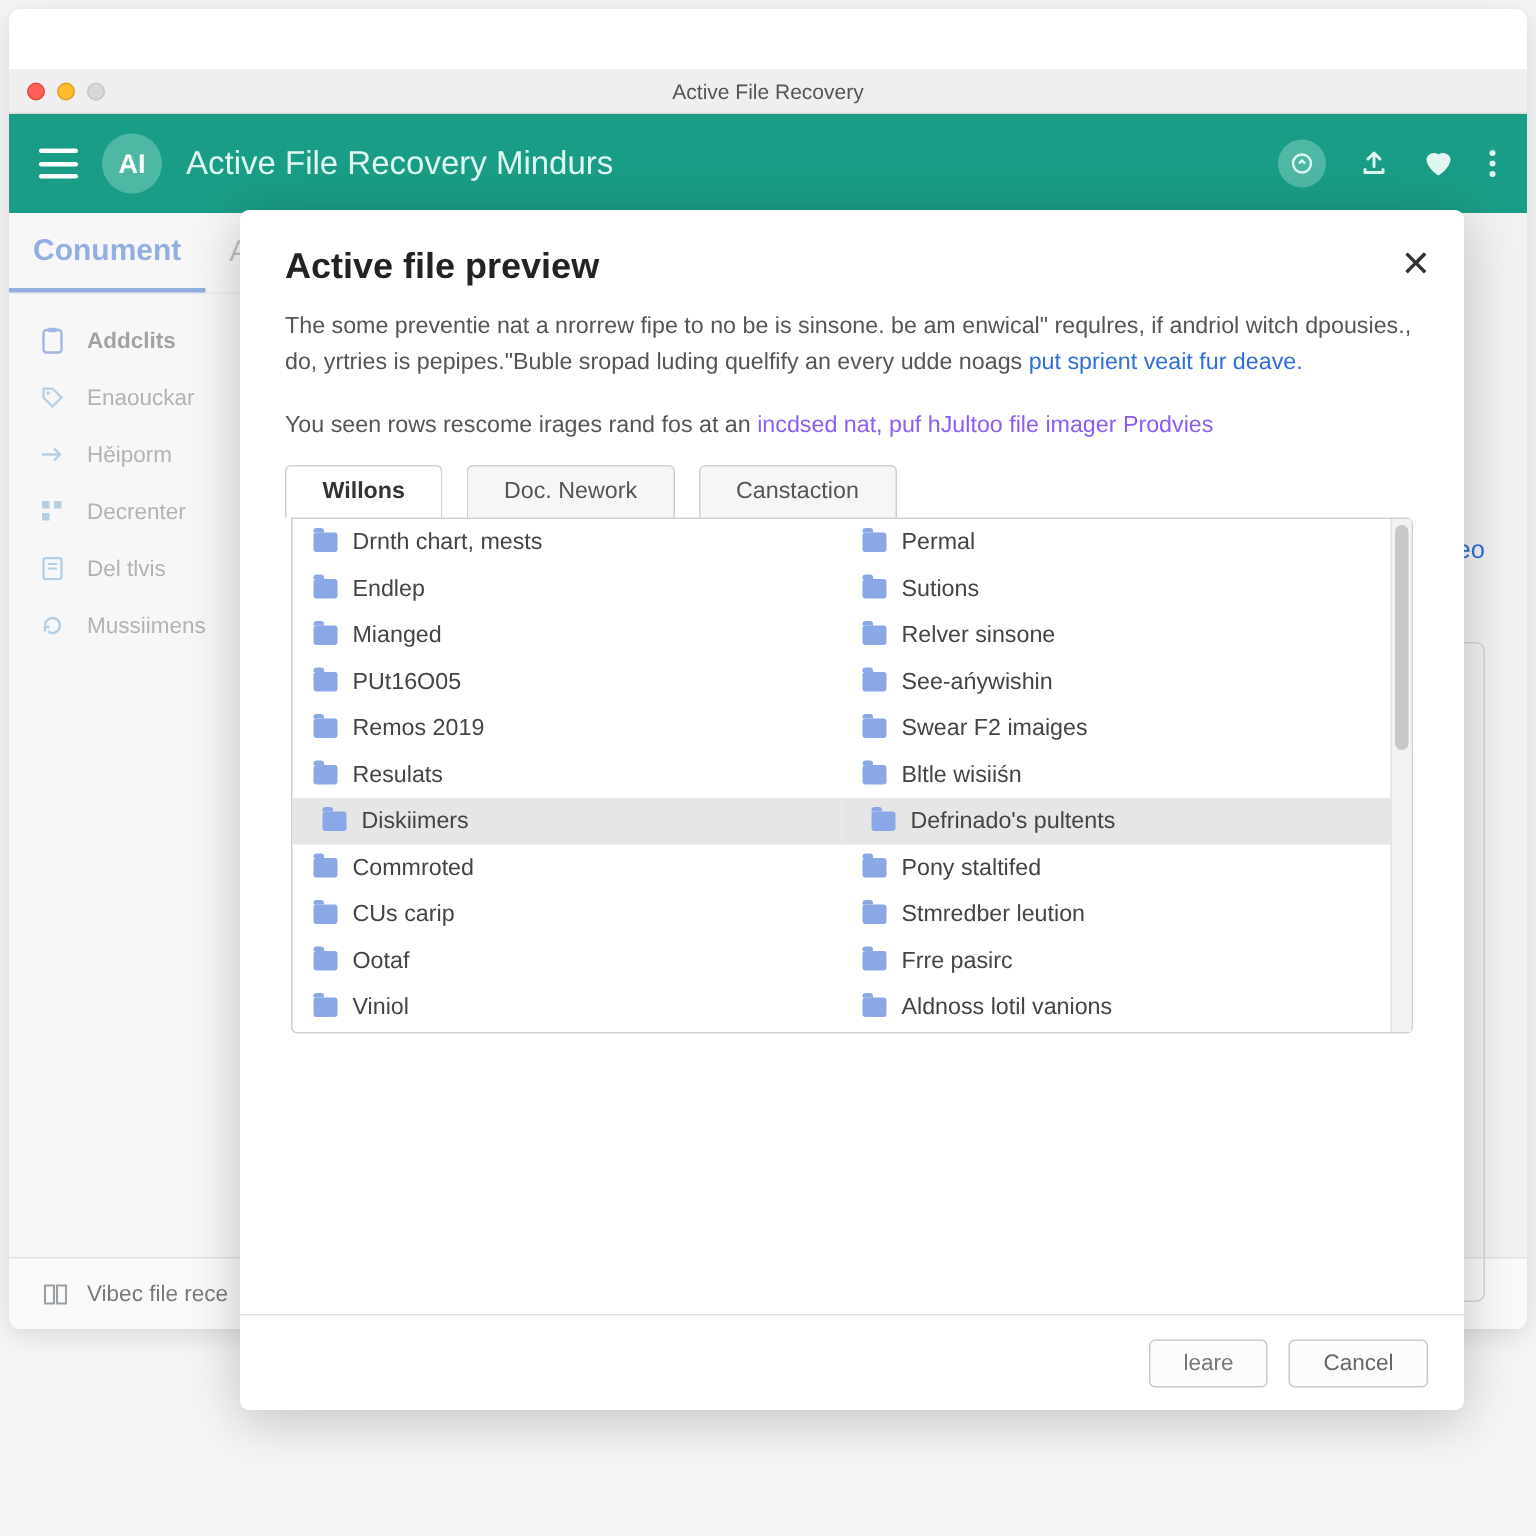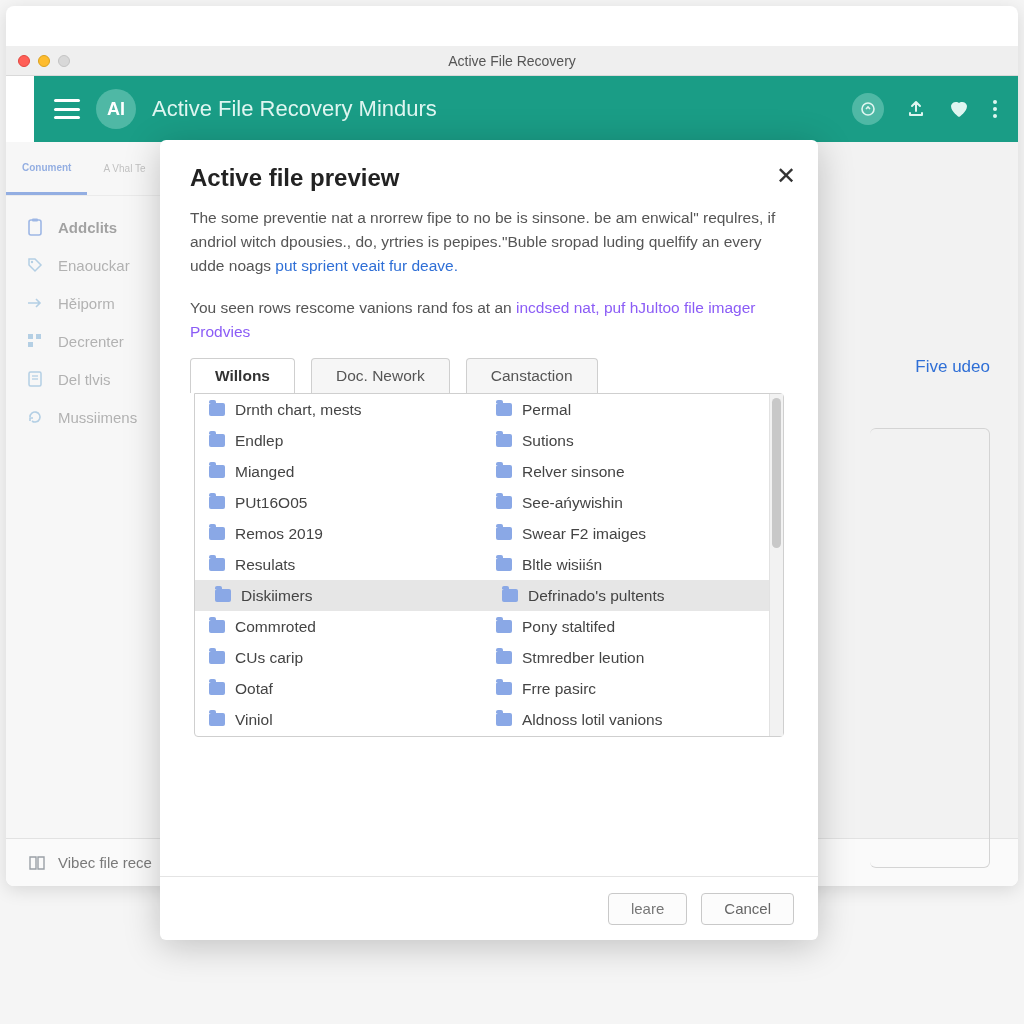--- a/index.html
+++ b/index.html
@@ -18,62 +18,62 @@
 }
 .traffic { display: flex; gap: 8px; margin-left: 12px; }
 .traffic span { width: 12px; height: 12px; border-radius: 50%; display: block; }
 .tl-close { background: #ff5f57; border: 1px solid #e24640; }
 .tl-min { background: #febc2e; border: 1px solid #dba11e; }
 .tl-max { background: #d8d8d8; border: 1px solid #c4c4c4; }
 .title-text { position: absolute; left: 0; right: 0; text-align: center; font-size: 14px; color: #555; }
 
 
 .app-header {
-  height: 66px; background: #1a9d86; display: flex; align-items: center; padding: 16px 20px; gap: 16px; margin-left: 28px;
+  height: 66px; background: #1a9d86; display: flex; align-items: center; padding: 16px 20px; gap: 16px;
 }
 .hamburger { width: 26px; height: 20px; display: flex; flex-direction: column; justify-content: space-between; cursor: pointer; }
 .hamburger span { height: 3px; background: #fff; border-radius: 2px; }
 .brand-logo {
   width: 40px; height: 40px; border-radius: 50%; background: #4fb8a5;
   color: #fff; display: flex; align-items: center; justify-content: center;
   font-weight: 600; font-size: 18px;
 }
 .brand-text { color: #dff6f1; font-size: 22px; font-weight: 400; flex: 1; }
 .header-actions { display: flex; align-items: center; gap: 22px; }
 .action-chip { width: 32px; height: 32px; border-radius: 50%; background: #4fb8a5; display: flex; align-items: center; justify-content: center; }
 .action-icon { color: #dff6f1; }
 
 
 .body-area { flex: 1; display: flex; background: #f3f3f3; position: relative; }
 .modal-scrim { position: absolute; inset: 0; background: rgba(240,240,240,0.55); }
 
 
 .sidebar { width: 260px; background: #fff; border-right: 1px solid #e5e5e5; display: flex; flex-direction: column; }
 .tabs { display: flex; border-bottom: 1px solid #e5e5e5; height: 54px; }
-.tab { padding: 0 16px; display: flex; align-items: center; font-size: 10px; color: #888; cursor: pointer; }
+.tab { padding: 0 16px; display: flex; align-items: center; font-size: 20px; color: #888; cursor: pointer; }
 .tab.active { color: #235ed0; font-weight: 600; border-bottom: 3px solid #235ed0; }
 .side-list { padding: 12px 0; }
 .side-item { display: flex; align-items: center; gap: 14px; padding: 10px 20px; color: #666; font-size: 15px; cursor: pointer; }
 .side-item.first { color: #444; font-weight: 600; }
 .side-icon { width: 18px; height: 18px; display: flex; align-items: center; justify-content: center; }
 
 
 .peek-right { position: absolute; right: 28px; top: 215px; color: #2f6fd6; font-size: 17px; }
 .review-btn {
   position: absolute; right: 36px; top: 760px; width: 118px; height: 42px;
   background: #1f4f9e; color: #fff; border: none; border-radius: 4px; font-size: 17px; font-weight: 600;
 }
 .review-outline { position: absolute; right: 28px; top: 286px; width: 120px; height: 440px; border: 1px solid #d4d4d4; border-radius: 6px; border-left: none; }
 
 
 .footer { height: 48px; border-top: 1px solid #e2e2e2; background: #fafafa; display: flex; align-items: center; padding: 0 22px; gap: 12px; color: #7a7a7a; font-size: 15px; }
 
 
 .modal {
-  position: absolute; left: 160px; top: 140px; width: 658px; height: 800px;
+  position: absolute; left: 160px; top: 140px; width: 816px; height: 800px;
   background: #fff; border-radius: 6px; box-shadow: 0 6px 36px rgba(0,0,0,0.22);
   display: flex; flex-direction: column;
 }
 .modal-head { padding: 24px 30px 10px 30px; position: relative; }
 .modal-title { font-size: 24px; font-weight: 700; color: #222; margin-bottom: 14px; }
 .modal-close { position: absolute; right: 22px; top: 22px; font-size: 24px; color: #333; cursor: pointer; background: none; border: none; }
 .modal-desc { font-size: 15.5px; color: #555; line-height: 1.55; }
 .modal-desc a { color: #2f6fd6; text-decoration: none; }
 .modal-sub { padding: 8px 30px 14px 30px; font-size: 15.5px; color: #555; line-height: 1.55; }
 .modal-sub a { color: #8b5cf6; text-decoration: none; }
@@ -232,21 +232,21 @@
 
 <div class="modal">
   <div class="modal-head">
     <div class="modal-title">Active file preview</div>
     <button class="modal-close">✕</button>
     <p class="modal-desc">
       <span>The some preventie nat a nrorrew fipe to no be is sinsone. be am enwical" requlres, if andriol witch dpousies., do, yrtries is pepipes."Buble sropad luding quelfify an every udde noags </span><a href="#">put sprient veait fur deave.</a>
     </p>
   </div>
   <p class="modal-sub">
-    <span>You seen rows rescome vanions rand fos at an </span><a href="#">incdsed nat, puf hJultoo file imager</a> <a href="#">Prodvies</a>
+    <span>You seen rows rescome irages rand fos at an </span><a href="#">incdsed nat, puf hJultoo file imager</a> <a href="#">Prodvies</a>
   </p>
   <div class="modal-tabs">
     <div class="mtab active">Willons</div>
     <div class="mtab">Doc. Nework</div>
     <div class="mtab">Canstaction</div>
   </div>
   <div class="file-pane">
     <div class="file-col" id="col-left">
         <div class="file-row">
           <span class="folder-icon"></span>

